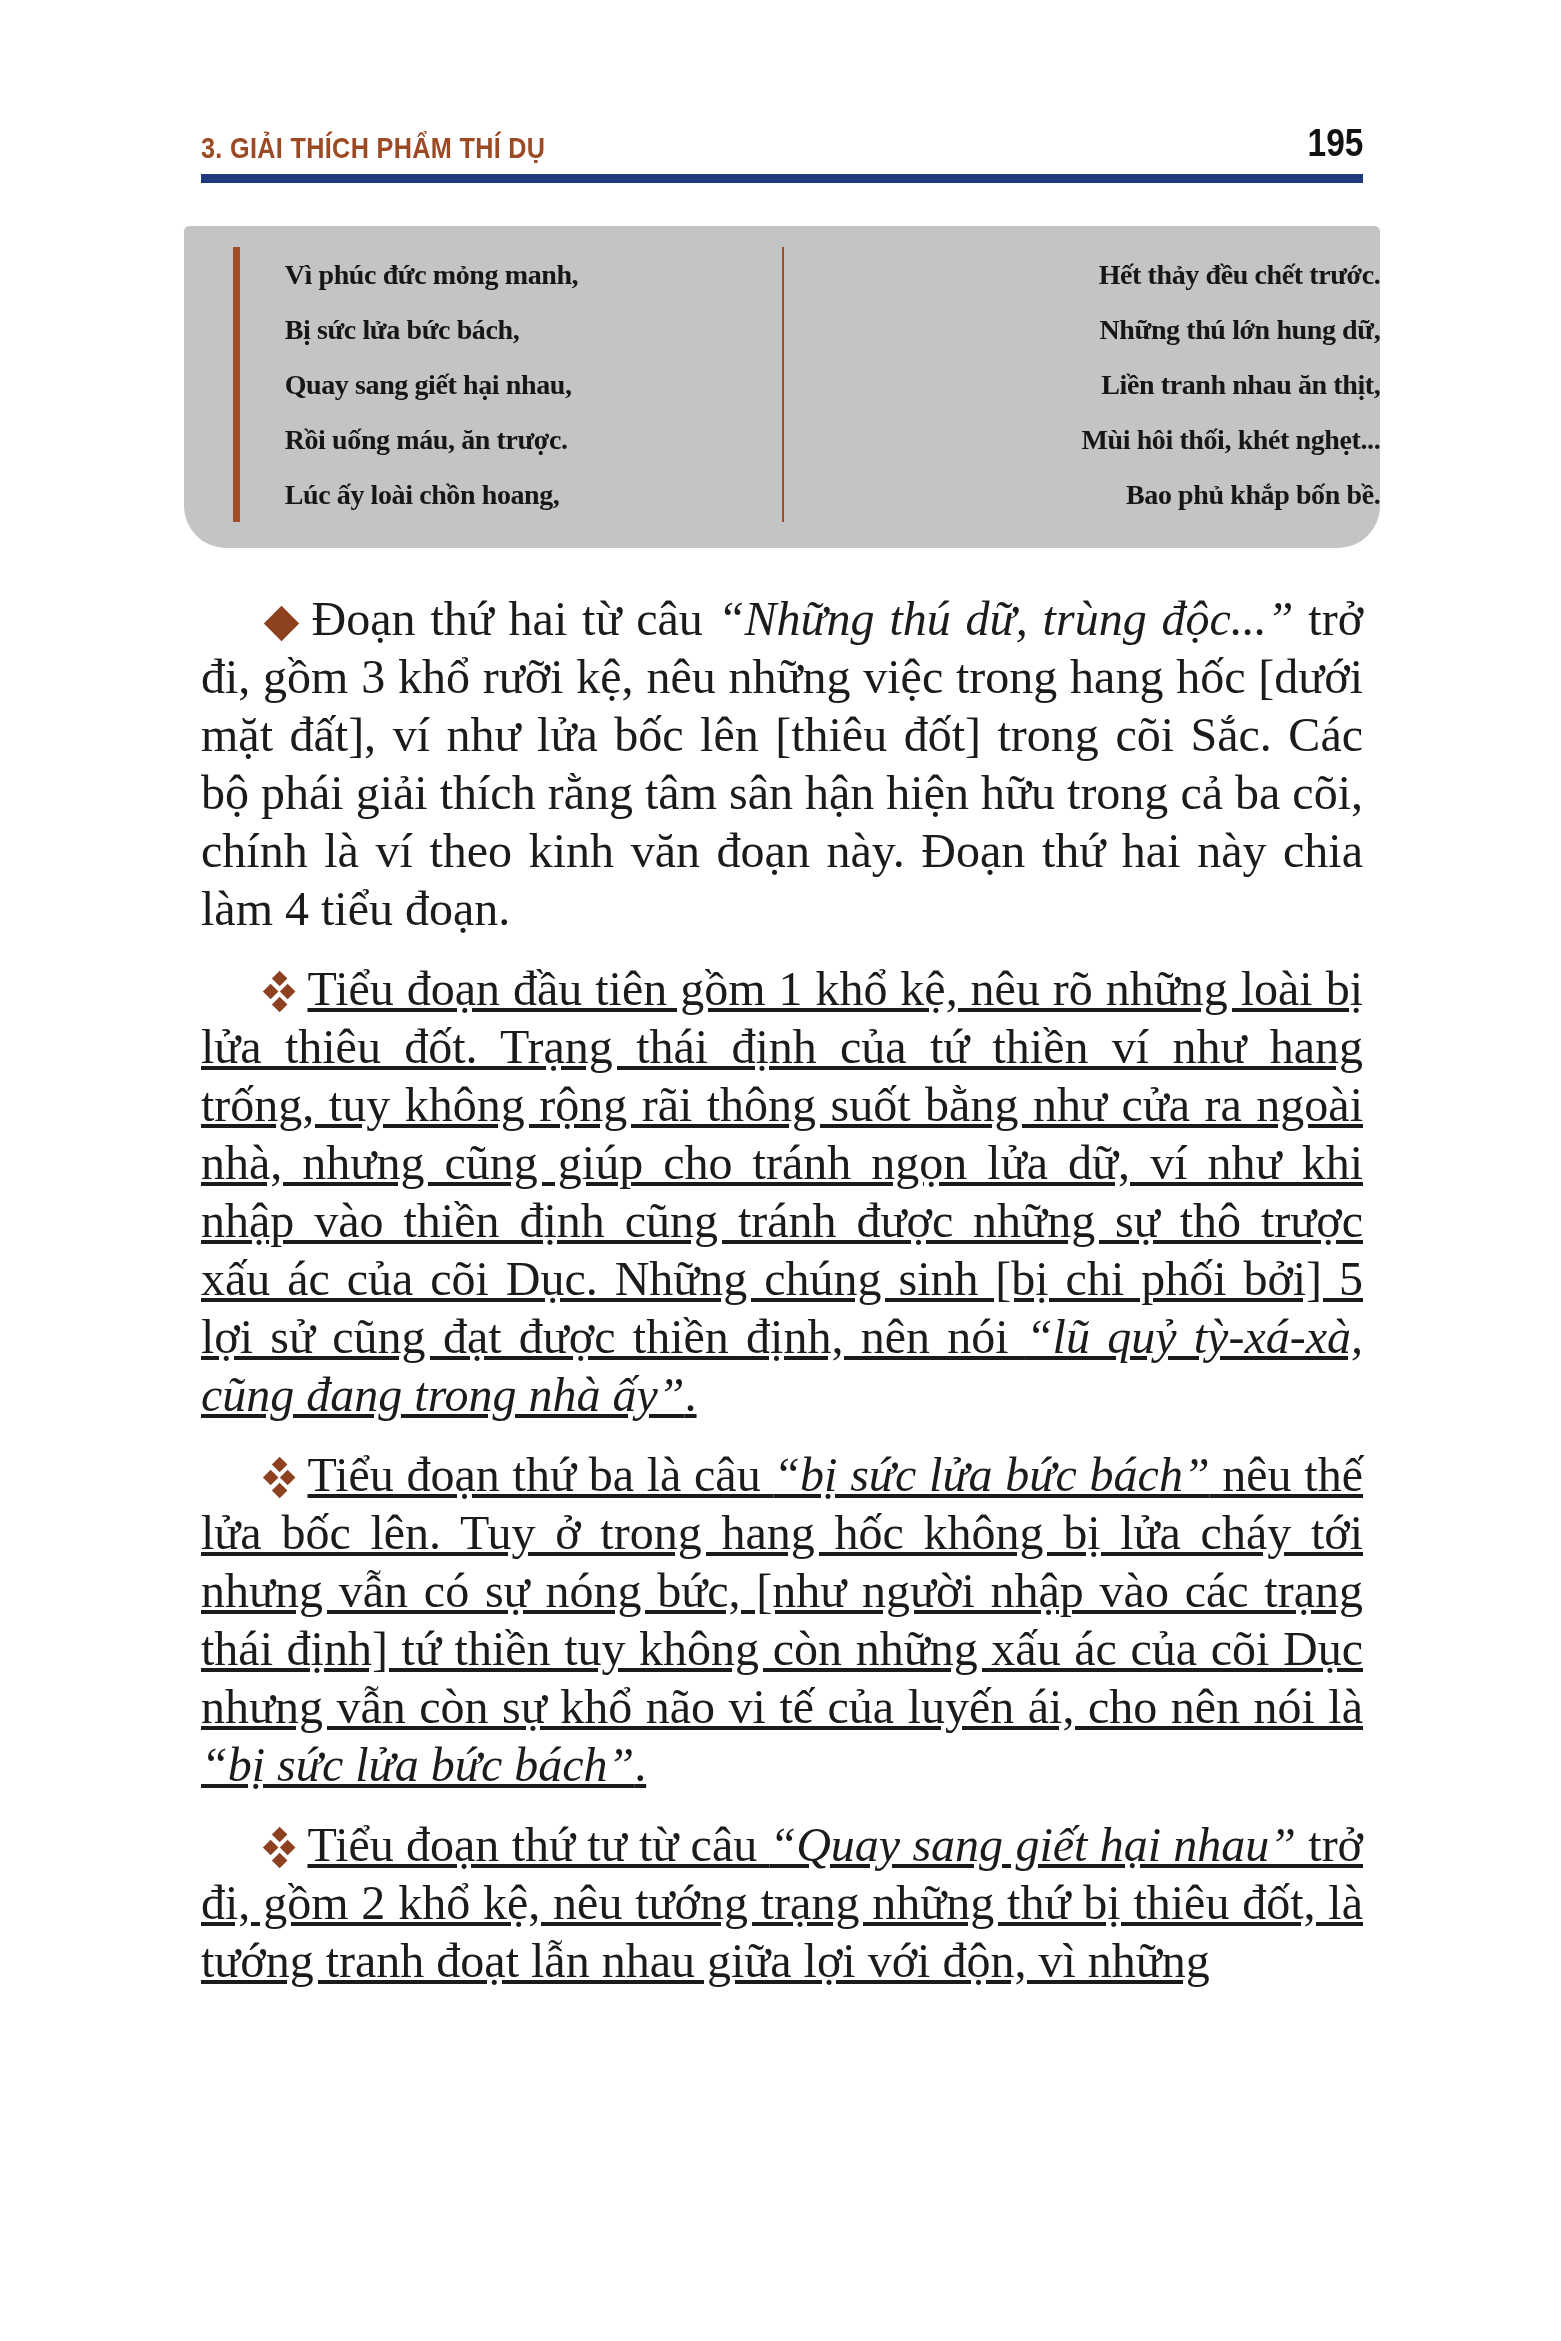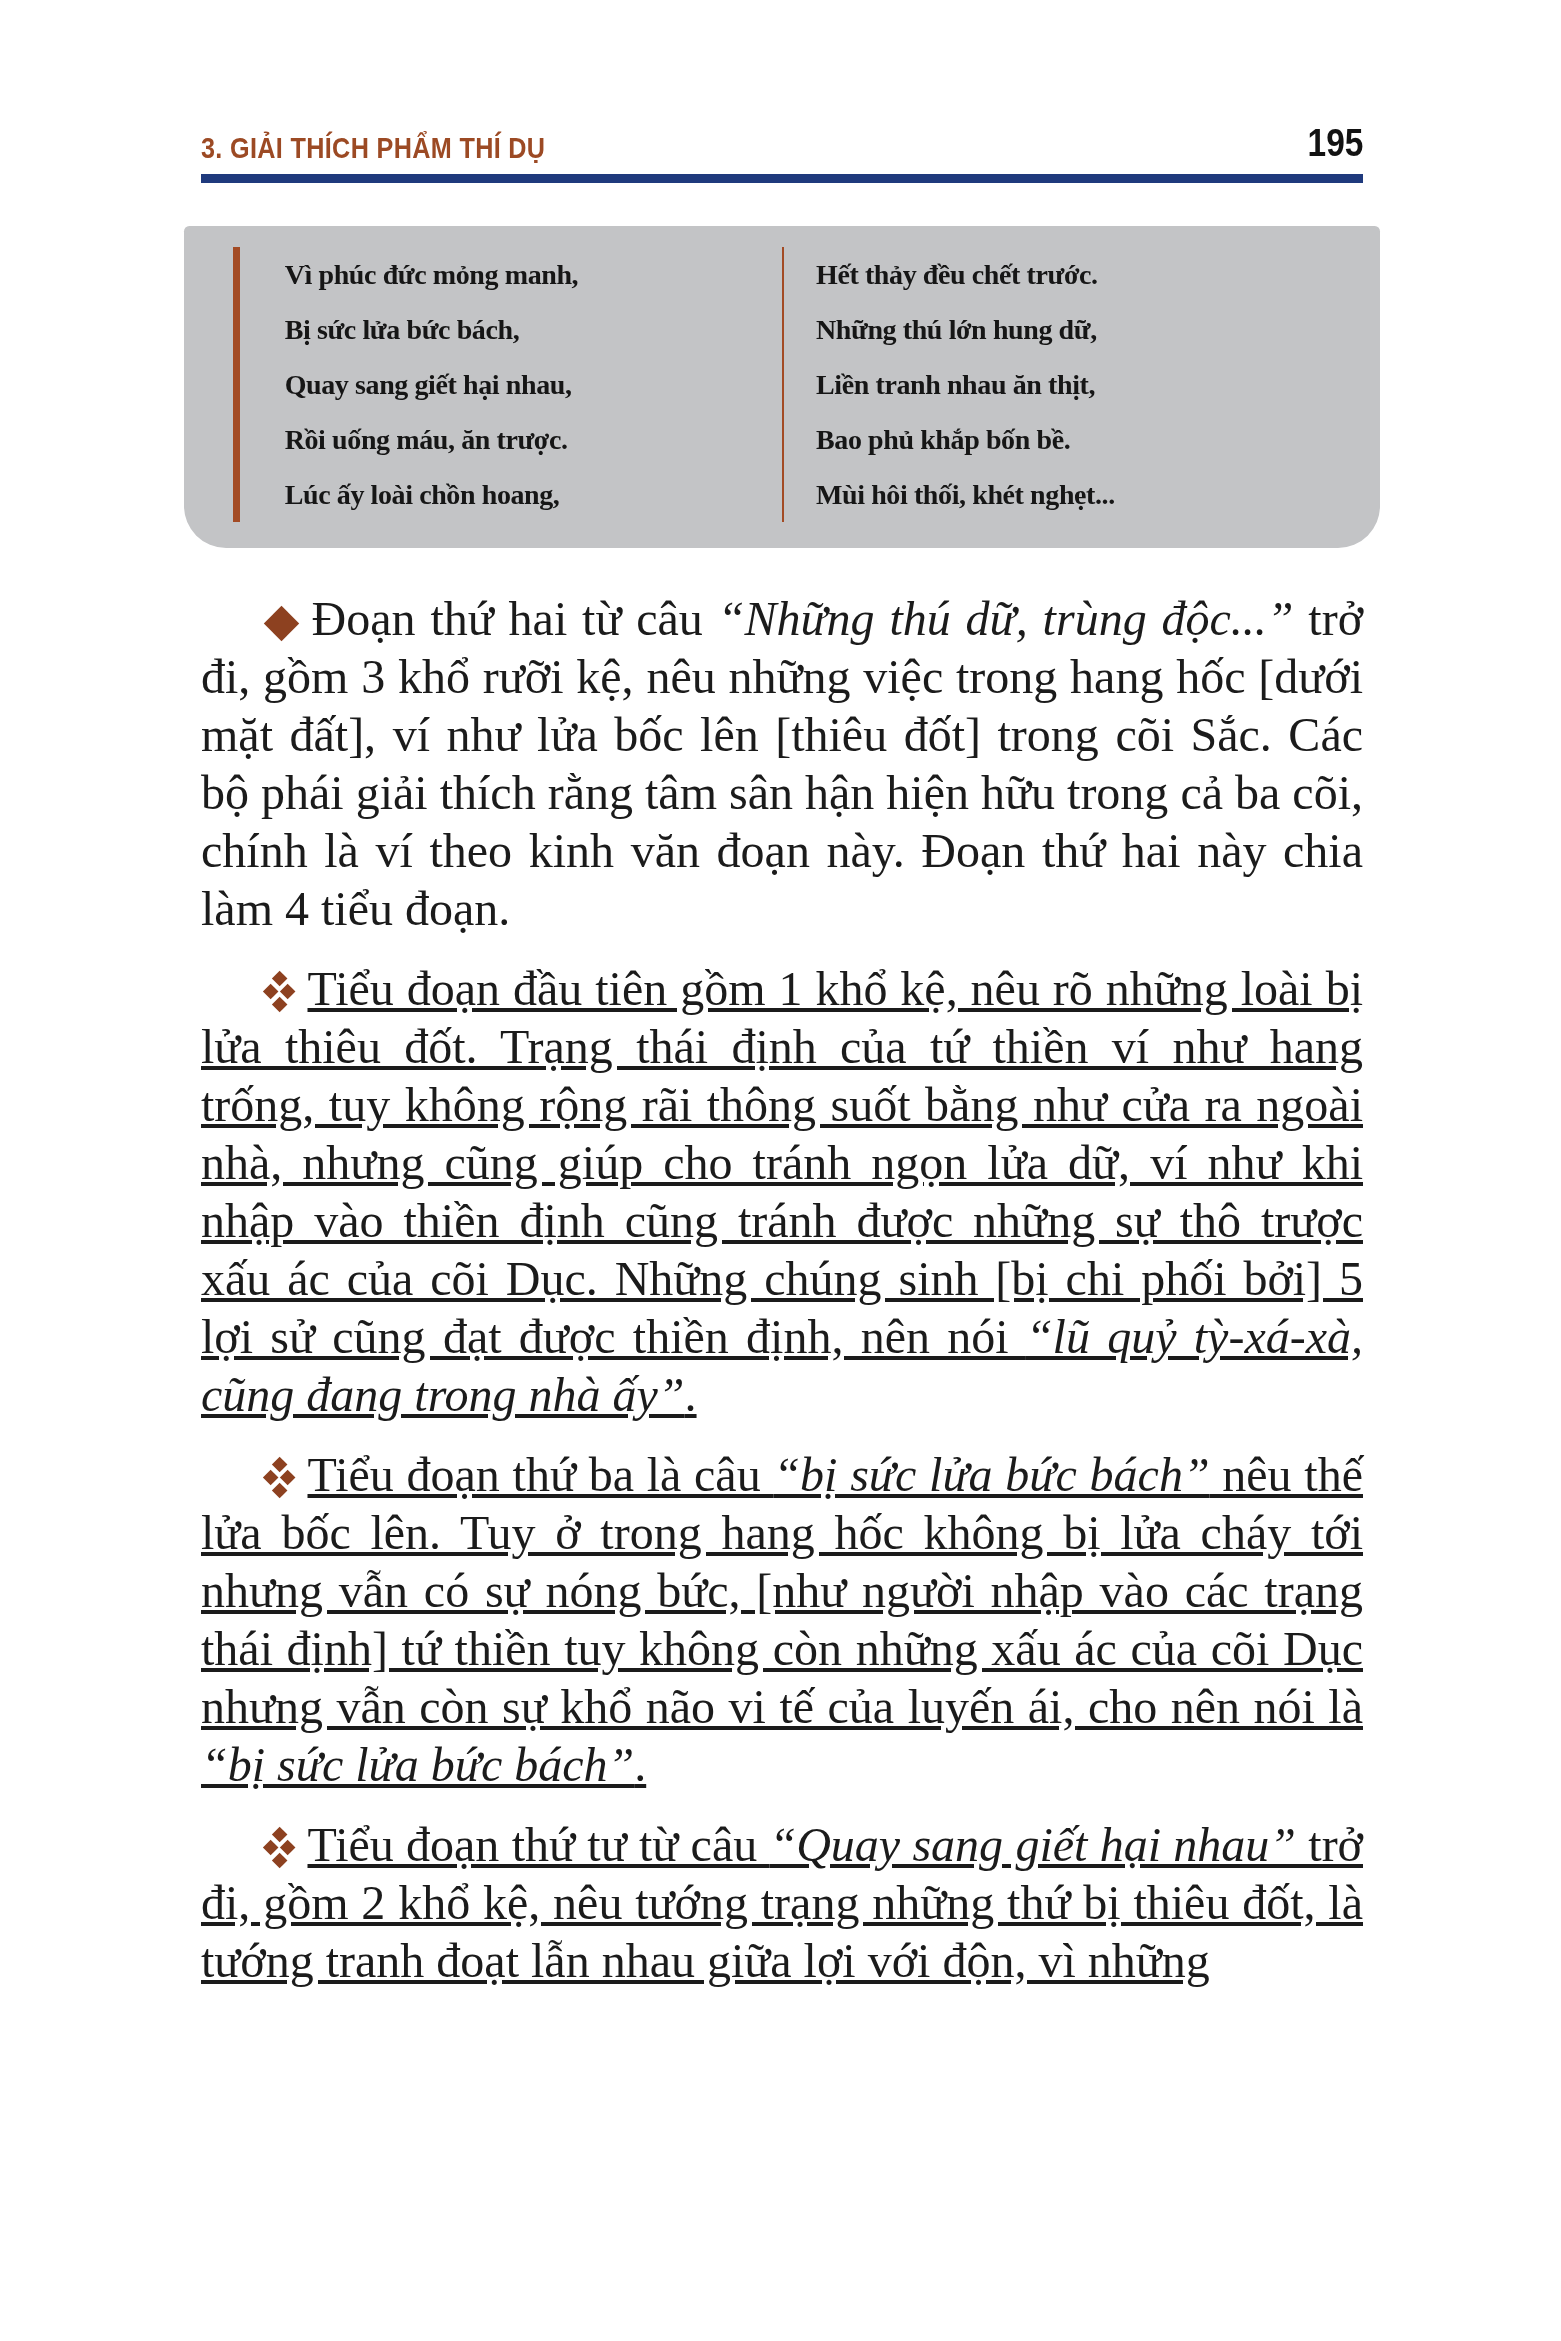--- a/index.html
+++ b/index.html
@@ -19,21 +19,21 @@
               transform:scaleX(.84);transform-origin:left bottom;white-space:nowrap;}
   .pageno{font-family:"Liberation Sans",sans-serif;font-weight:bold;font-size:38px;
           color:#121212;transform:scaleX(.88);transform-origin:right bottom;}
   .rule{height:9.5px;background:var(--rule);margin-top:8.7px;}
   
   .versebox{background:var(--boxgray);margin:43px -17.3px 0 -17.3px;
             border-radius:5.2px 5.2px 42px 42px;padding:21px 0 26px 0;
             display:flex;}
   .vcol{width:50%;}
   .vcol-left .vlines{border-left:7.8px solid var(--bar);padding-left:45px;margin-left:49px;}
-  .vcol-right .vlines{border-left:2.6px solid var(--bar);padding-left:32px;margin-left:0;}
+  .vcol-right .vlines{border-left:2.6px solid var(--bar);padding-left:24px;margin-left:0;text-align:right;}
   .vline{font-weight:bold;font-size:28px;line-height:55px;letter-spacing:-0.4px;
          color:#161616;white-space:nowrap;}
   
   main{margin-top:42px;}
   p.para{font-size:48px;line-height:58px;text-align:justify;text-indent:64px;
          color:var(--ink);}
   p.para + p.para{margin-top:22px;text-decoration:underline;}
   em{font-style:italic;}
   
   .b1{display:inline-block;width:25px;height:25px;background:var(--bullet);
@@ -67,22 +67,22 @@
           <div class="vline">Quay sang giết hại nhau,</div>
           <div class="vline">Rồi uống máu, ăn trược.</div>
           <div class="vline">Lúc ấy loài chồn hoang,</div>
         </div>
     </div>
     <div class="vcol vcol-right">
       <div class="vlines" id="verse-right">
           <div class="vline">Hết thảy đều chết trước.</div>
           <div class="vline">Những thú lớn hung dữ,</div>
           <div class="vline">Liền tranh nhau ăn thịt,</div>
+          <div class="vline">Mùi hôi thối, khét nghẹt...</div>
           <div class="vline">Bao phủ khắp bốn bề.</div>
-          <div class="vline">Mùi hôi thối, khét nghẹt...</div>
         </div>
     </div>
   </section>
 
   <main id="paragraphs">
       <p class="para"><span class="b1"></span><span>Đoạn thứ hai từ câu </span><em>“Những thú dữ, trùng độc...”</em><span> trở đi, gồm 3 khổ rưỡi kệ, nêu những việc trong hang hốc [dưới mặt đất], ví như lửa bốc lên [thiêu đốt] trong cõi Sắc. Các bộ phái giải thích rằng tâm sân hận hiện hữu trong cả ba cõi, chính là ví theo kinh văn đoạn này. Đoạn thứ hai này chia làm 4 tiểu đoạn.</span></p>
       <p class="para"><span class="b4"><i></i><i></i><i></i><i></i></span><span>Tiểu đoạn đầu tiên gồm 1 khổ kệ, nêu rõ những loài bị lửa thiêu đốt. Trạng thái định của tứ thiền ví như hang trống, tuy không rộng rãi thông suốt bằng như cửa ra ngoài nhà, nhưng cũng giúp cho tránh ngọn lửa dữ, ví như khi nhập vào thiền định cũng tránh được những sự thô trược xấu ác của cõi Dục. Những chúng sinh [bị chi phối bởi] 5 lợi sử cũng đạt được thiền định, nên nói </span><em>“lũ quỷ tỳ-xá-xà, cũng đang trong nhà ấy”</em><span>.</span></p>
       <p class="para"><span class="b4"><i></i><i></i><i></i><i></i></span><span>Tiểu đoạn thứ ba là câu </span><em>“bị sức lửa bức bách”</em><span> nêu thế lửa bốc lên. Tuy ở trong hang hốc không bị lửa cháy tới nhưng vẫn có sự nóng bức, [như người nhập vào các trạng thái định] tứ thiền tuy không còn những xấu ác của cõi Dục nhưng vẫn còn sự khổ não vi tế của luyến ái, cho nên nói là </span><em>“bị sức lửa bức bách”</em><span>.</span></p>
       <p class="para"><span class="b4"><i></i><i></i><i></i><i></i></span><span>Tiểu đoạn thứ tư từ câu </span><em>“Quay sang giết hại nhau”</em><span> trở đi, gồm 2 khổ kệ, nêu tướng trạng những thứ bị thiêu đốt, là tướng tranh đoạt lẫn nhau giữa lợi với độn, vì những</span></p>
     </main>

